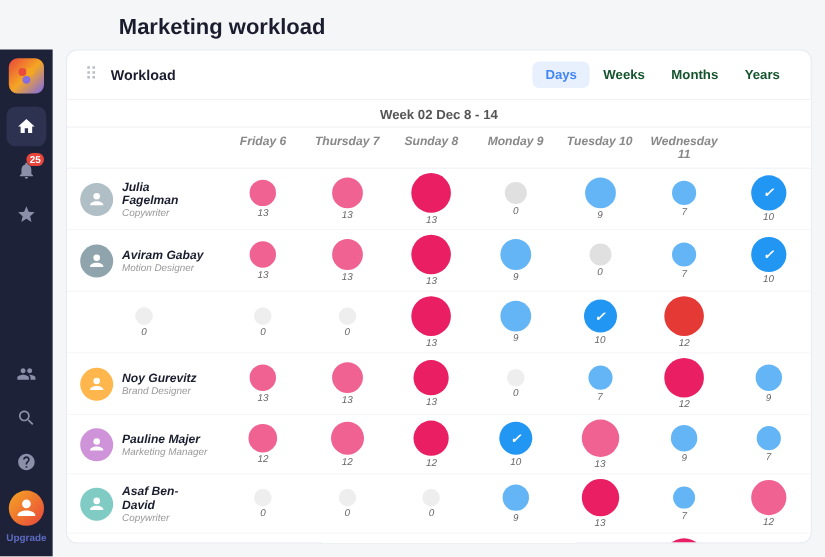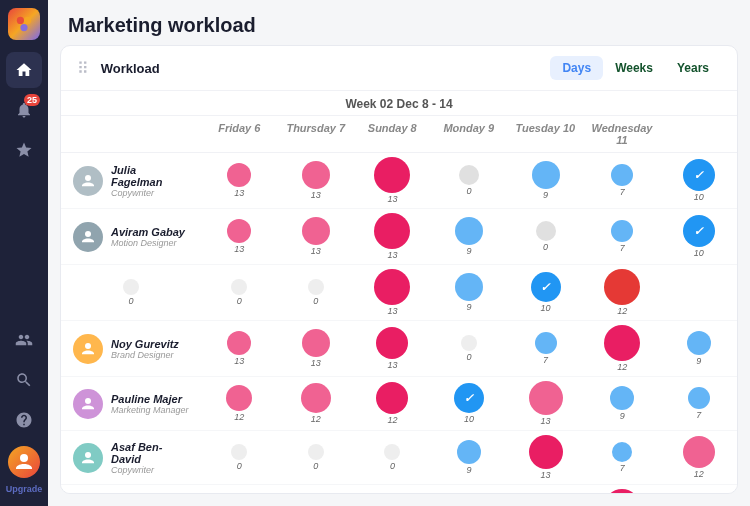--- a/index.html
+++ b/index.html
@@ -8,20 +8,21 @@
     
     .sidebar {
       width: 48px;
       background: #1e2239;
       display: flex;
       flex-direction: column;
       align-items: center;
       padding: 8px 0;
       gap: 4px;
       flex-shrink: 0;
+      margin-top: 45px;
     }
     .sidebar-logo {
       width: 32px; height: 32px;
       background: linear-gradient(135deg, #e8453c, #f5a623, #7b68ee);
       border-radius: 8px;
       display: flex; align-items: center; justify-content: center;
       margin-bottom: 8px;
     }
     .sidebar-logo svg { width: 18px; height: 18px; }
     .sidebar-icon {
@@ -67,20 +68,21 @@
       display: flex;
       flex-direction: column;
       background: #f5f6f8;
       overflow: hidden;
     }
     .page-header {
       padding: 14px 20px 8px;
       font-size: 20px;
       font-weight: 700;
       color: #1a1d2e;
+      margin-left: 40px;
     }
 
     
     .workload-panel {
       margin: 0 12px 12px;
       background: white;
       border-radius: 10px;
       border: 1px solid #e8eaf0;
       flex: 1;
       overflow: hidden;
@@ -291,20 +293,21 @@
   <div class="page-header">Marketing workload</div>
 
   <div class="workload-panel">
 
     <div class="toolbar">
       <span class="toolbar-drag">⠿</span>
       <span class="toolbar-title">Workload</span>
       <div class="view-tabs">
         <div class="view-tab" style="background:#e8f0fe;color:#4285f4;font-weight:600">Days</div>
         <div class="view-tab">Weeks</div>
+        <div class="view-tab">Months</div>
         <div class="view-tab">Years</div>
       </div>
     </div>
 
     <div class="week-header">Week 02  Dec 8 - 14</div>
 
     <div class="grid-container">
 
       <div class="day-headers">
         <div class="day-header-cell"></div>

